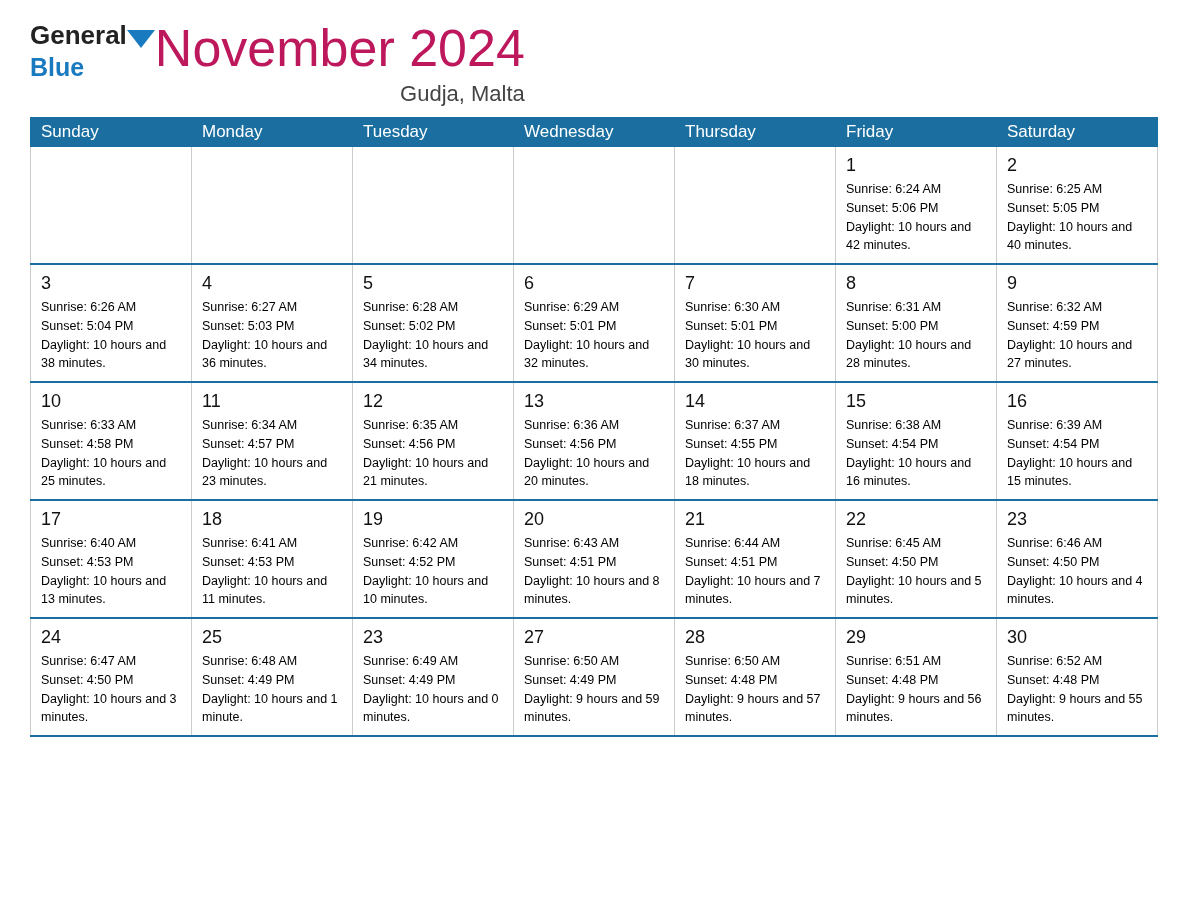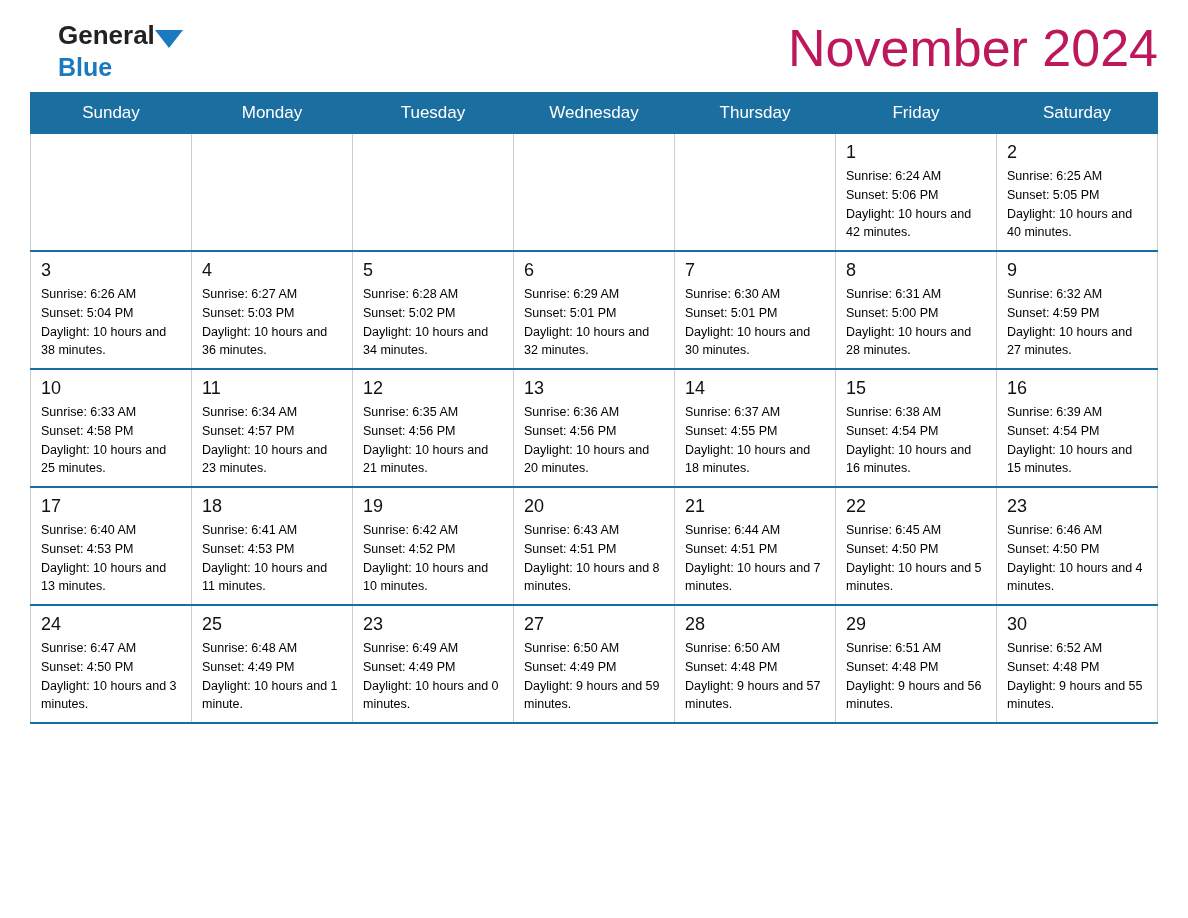--- a/index.html
+++ b/index.html
@@ -4,24 +4,23 @@
   <style>
     * { box-sizing: border-box; margin: 0; padding: 0; }
     body {
       background: #fff;
       font-family: Arial, Helvetica, sans-serif;
       padding: 20px 30px;
       color: #222;
     }
     .header {
       display: flex;
-      justify-content: space-between;
+      justify-content: flex-start;
       align-items: flex-start;
       margin-bottom: 10px;
-      margin-left: 28px;
     }
     .logo-text-general {
       font-size: 26px;
       font-weight: bold;
       color: #222;
     }
     .logo-triangle {
       width: 0;
       height: 0;
       border-left: 14px solid transparent;
@@ -62,22 +61,22 @@
     .calendar {
       width: 100%;
       border-collapse: collapse;
       margin-top: 10px;
     }
     .calendar thead th {
       background: #1a6fa0;
       color: #fff;
       font-size: 17px;
       font-weight: 500;
-      padding: 10px 10px;
-      text-align: center;
+      padding: 4px 10px;
+      text-align: left;
       border: 1px solid #1a6fa0;
     }
     .calendar tbody td {
       vertical-align: top;
       border: 1px solid #ccc;
       padding: 8px 10px;
       width: 14.28%;
       min-height: 120px;
       font-size: 13px;
       color: #333;
@@ -108,20 +107,21 @@
 <div class="header">
   <div class="logo-block">
     <div class="logo-top-row">
       <span class="logo-text-general">General</span>
       <div class="logo-triangle"></div>
     </div>
     <span class="logo-blue">Blue</span>
   </div>
   <div class="title-block">
     <h1>November 2024</h1>
+    <h2>Gudja, Malta</h2>
   </div>
 </div>
 
 <table class="calendar">
   <thead>
     <tr>
     <th>Sunday</th>
         <th>Monday</th>
         <th>Tuesday</th>
         <th>Wednesday</th>

